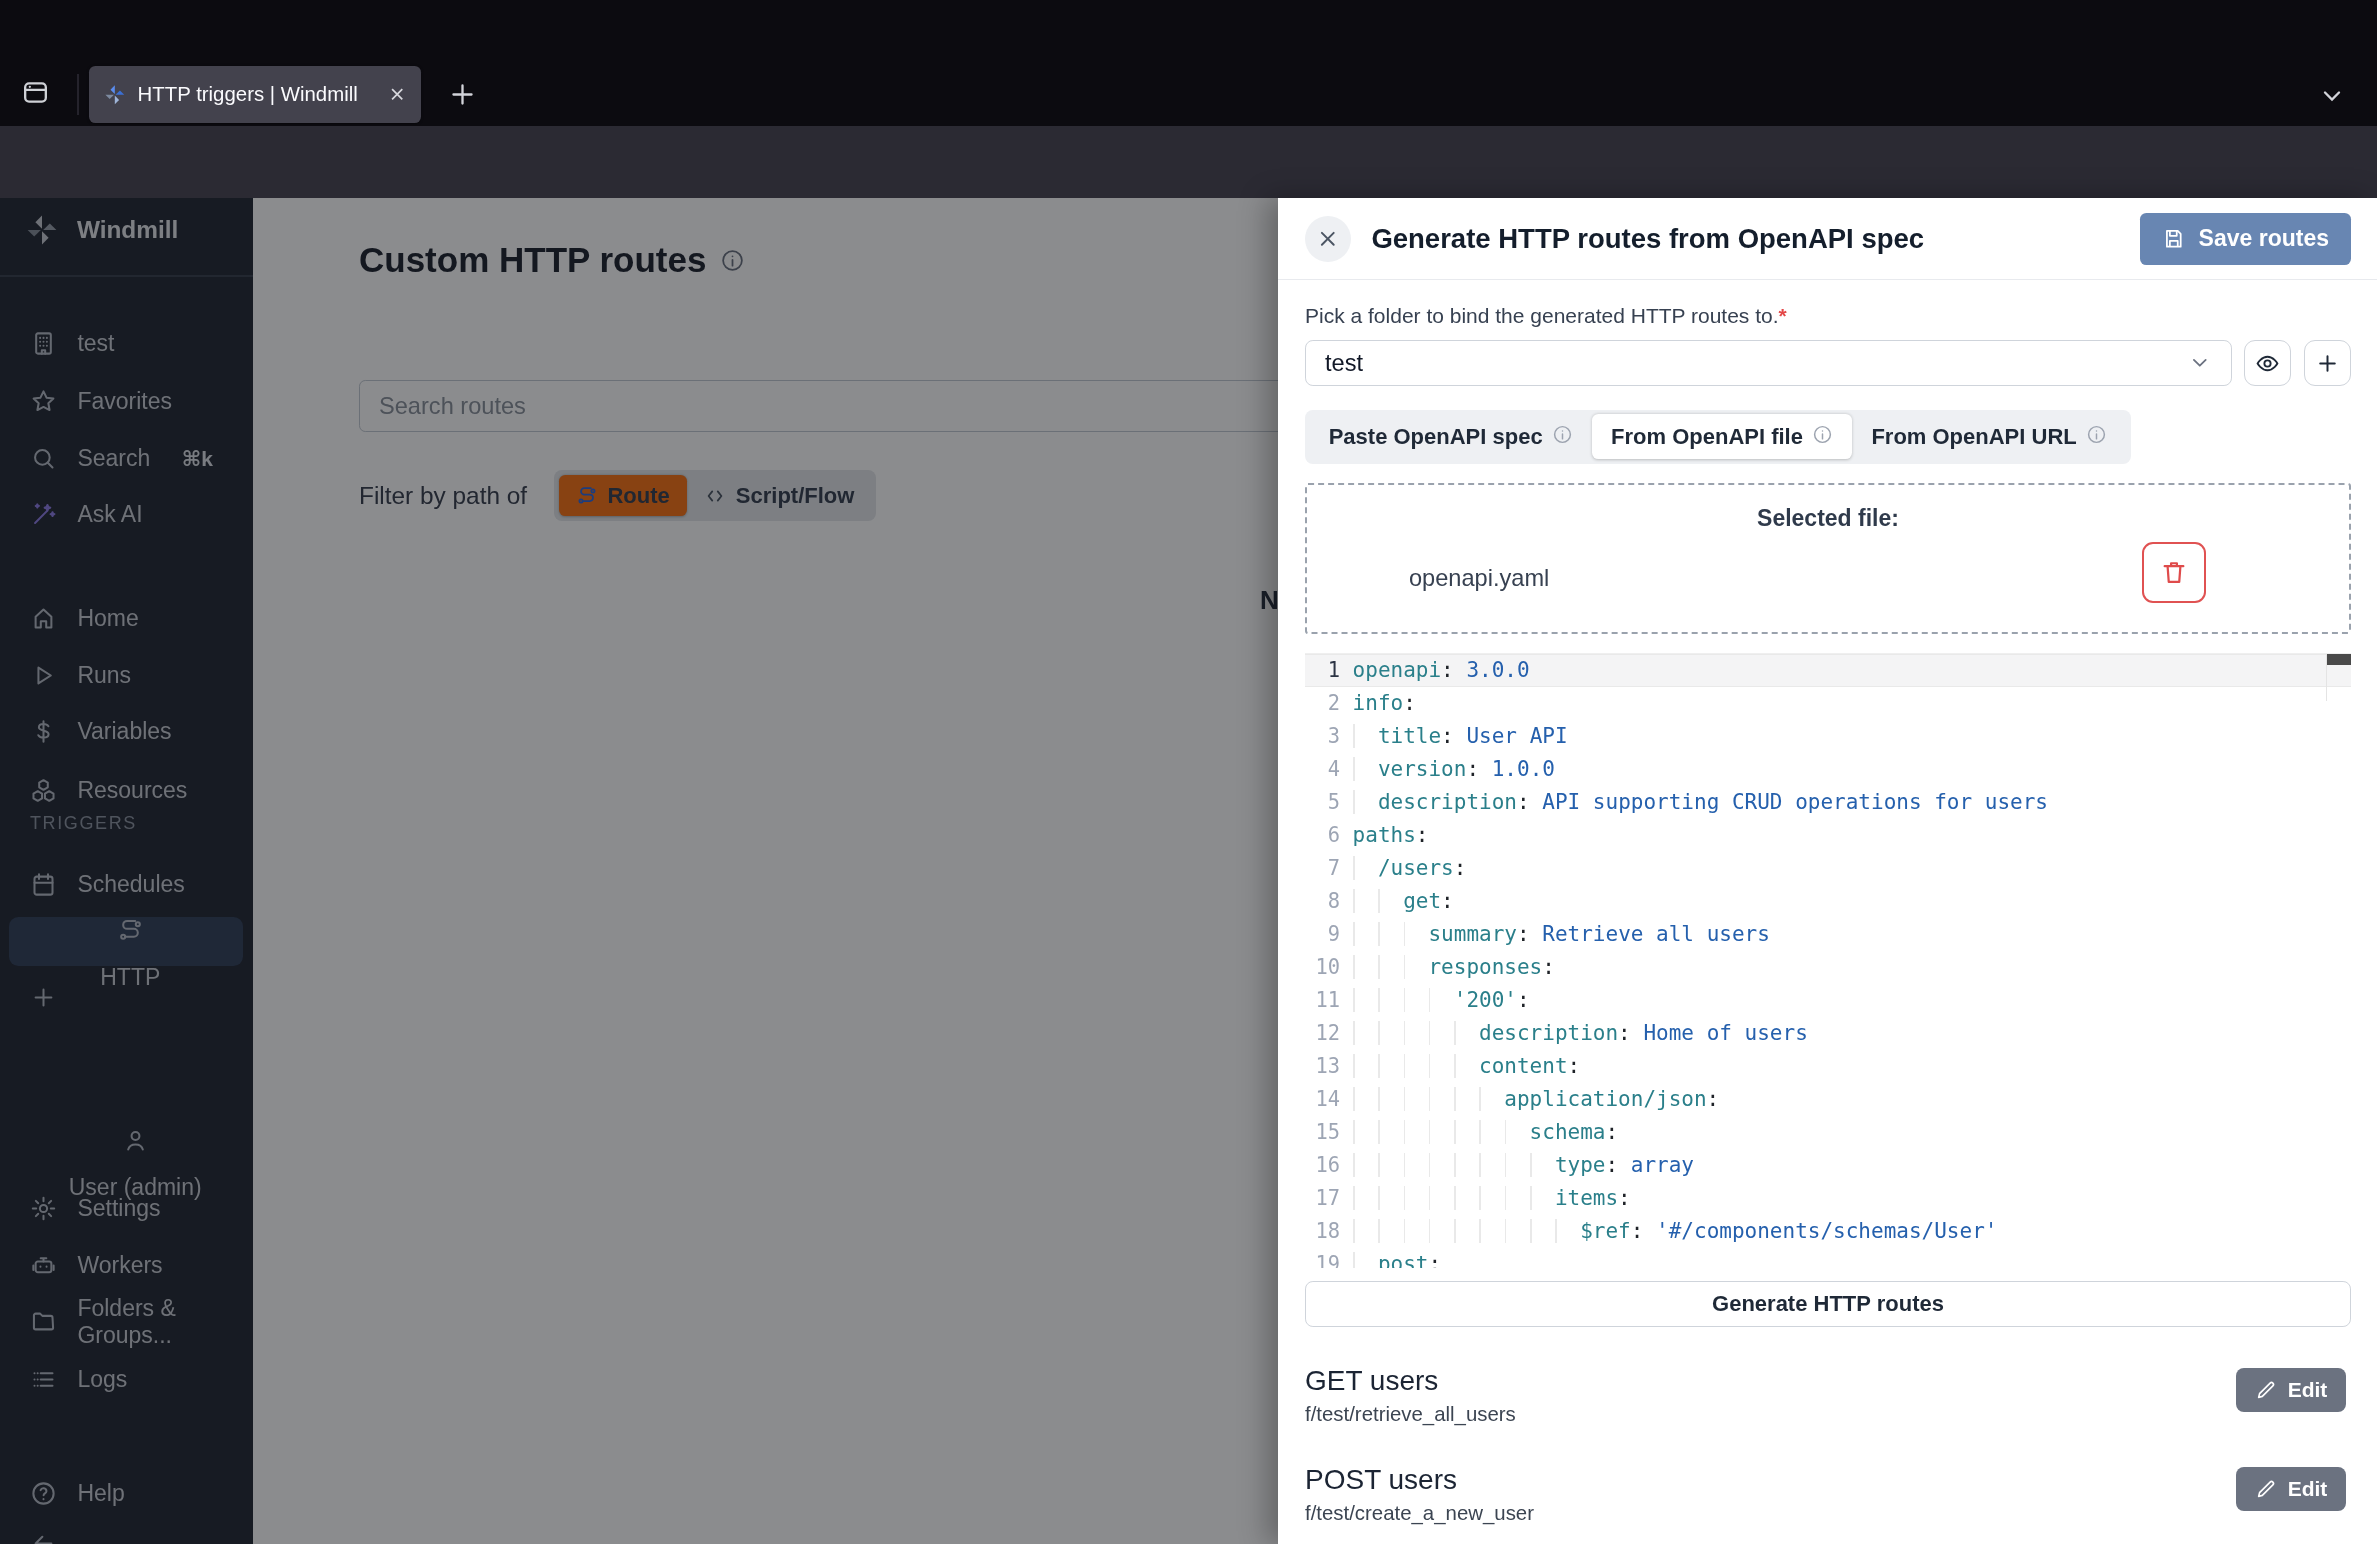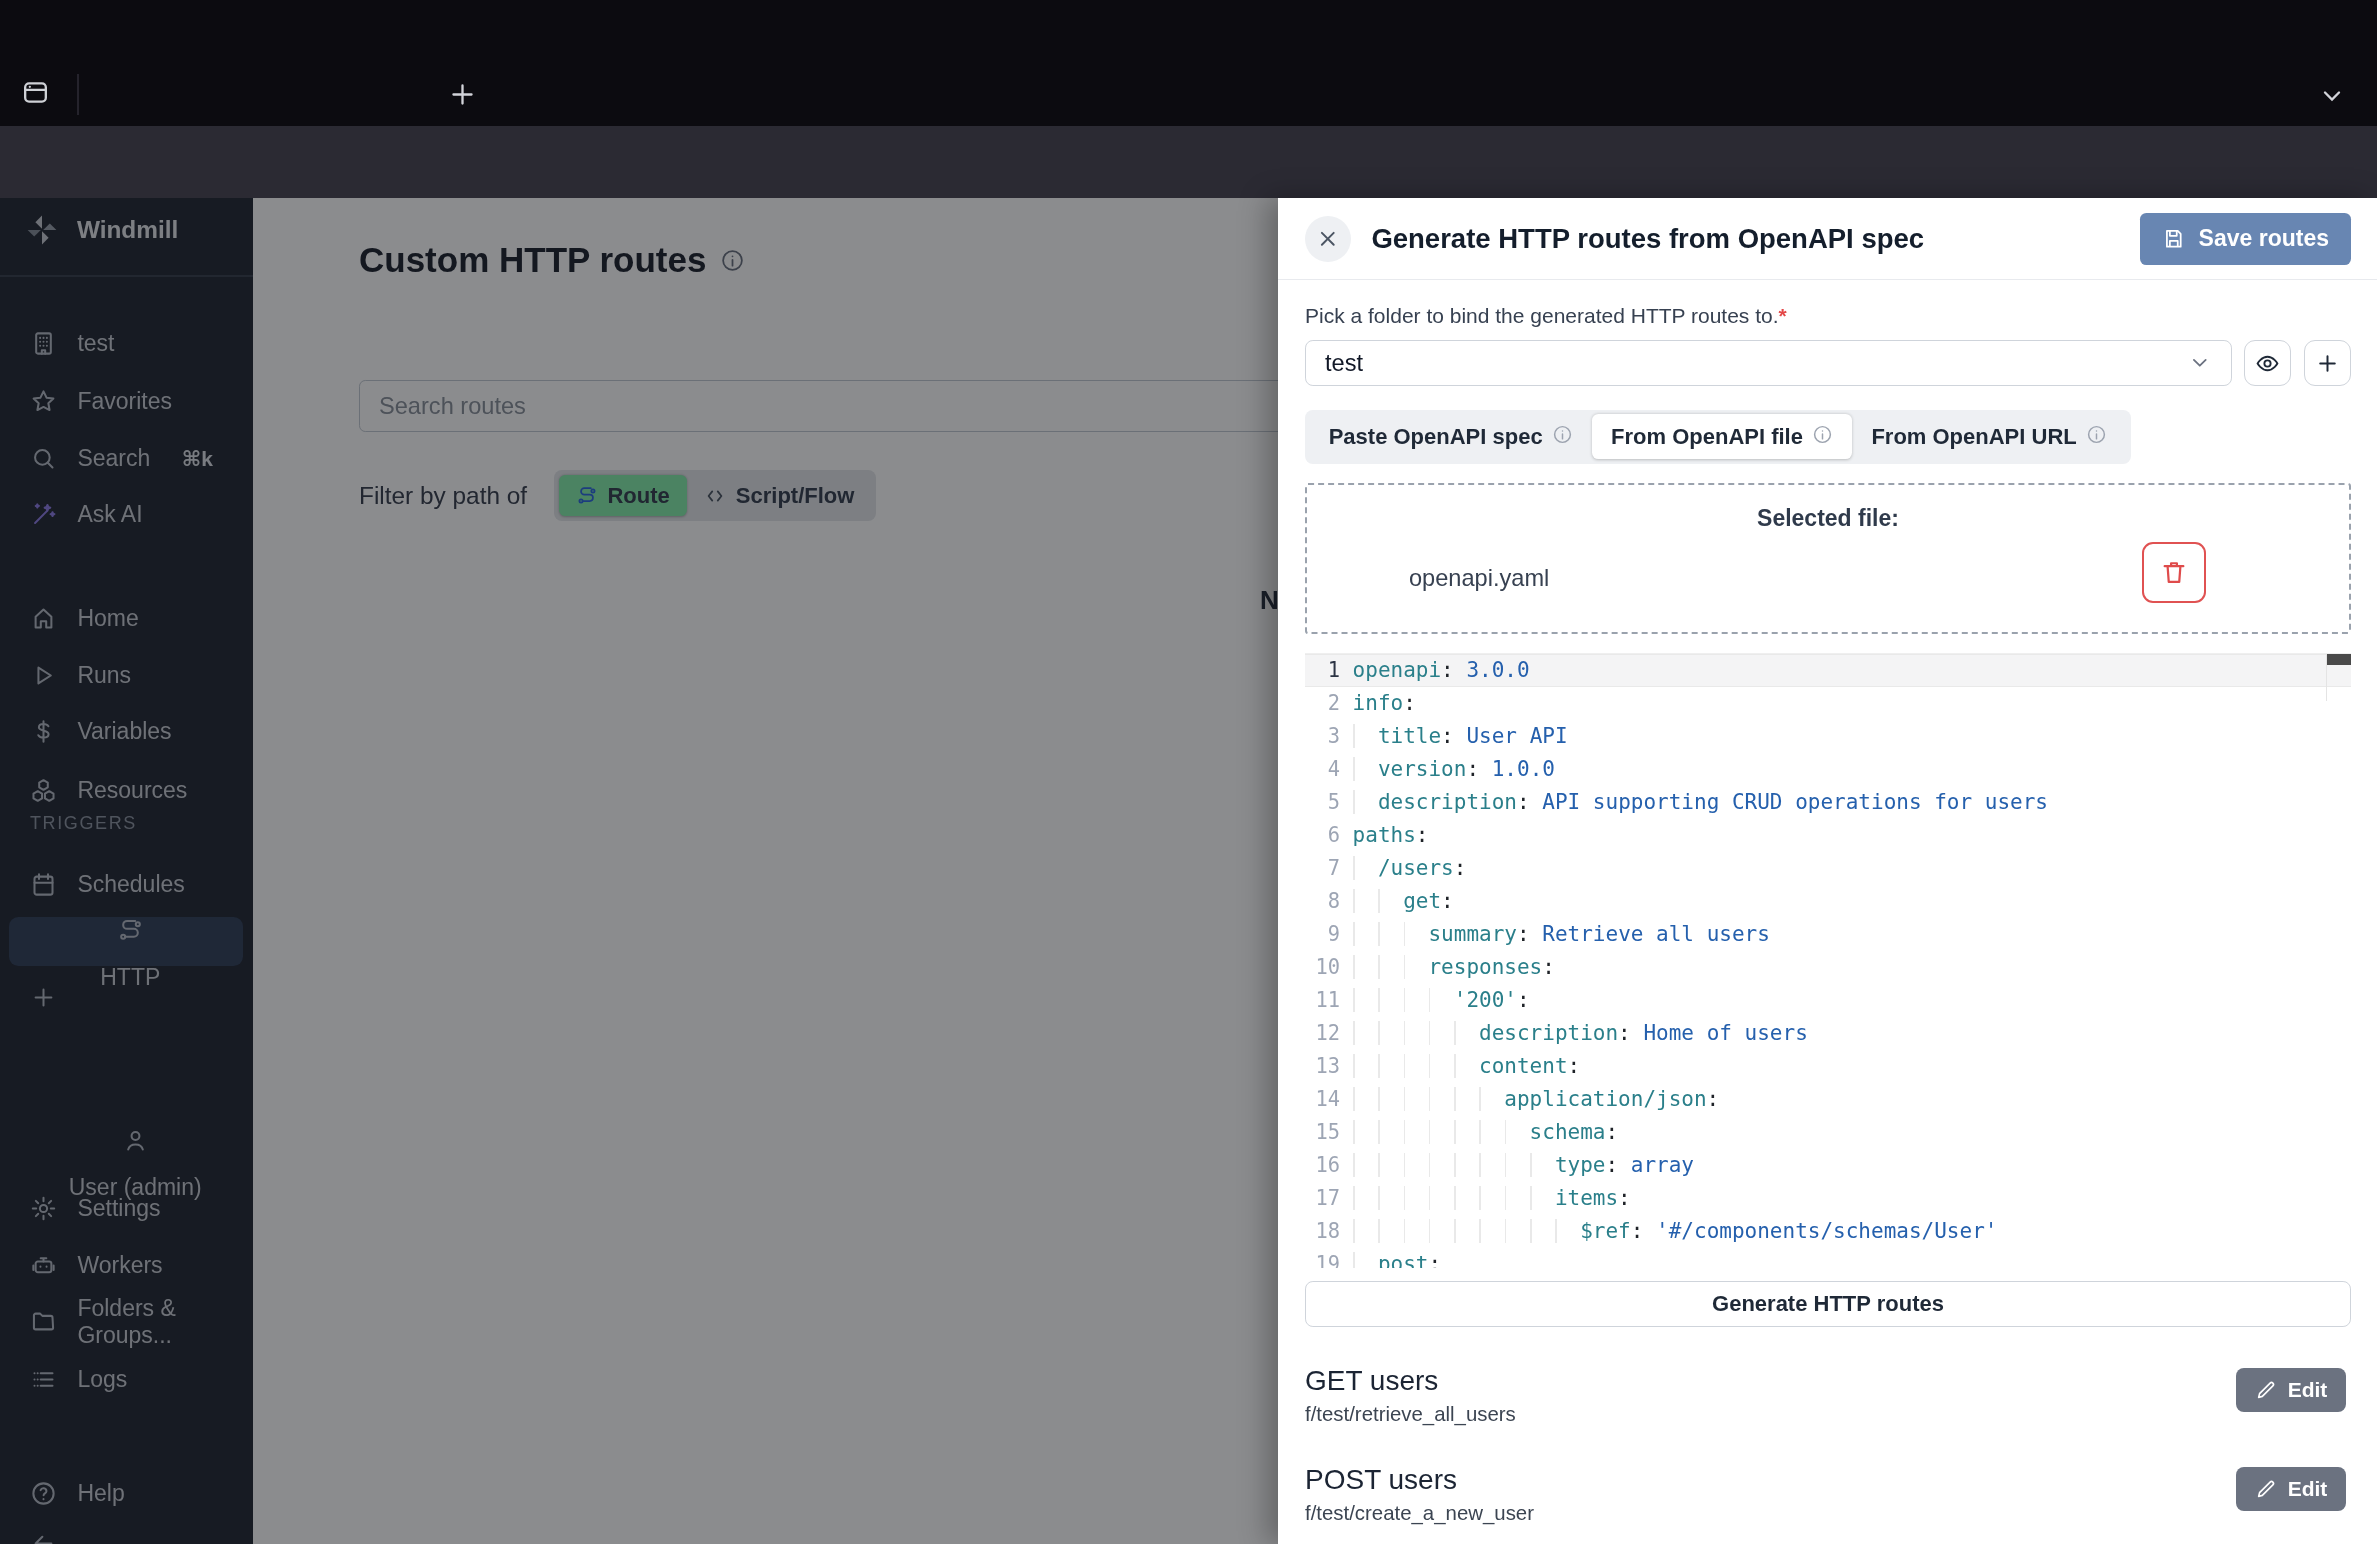--- a/index.html
+++ b/index.html
@@ -40,21 +40,21 @@
 
   #main{position:absolute;left:253px;top:0;width:1024px;height:1346px;background:#ffffff}
   #ctitle{position:absolute;left:106px;top:42px;display:flex;align-items:center;gap:14px;color:#1f2430;font-size:35px;font-weight:800}
   #ctitle .info{color:#6b7280}
   #csearch{position:absolute;left:106px;top:182px;width:1651px;height:52px;border:1.6px solid #c3cad3;border-radius:6.3px;
     display:flex;align-items:center;padding:0 19px;color:#8a919c;font-size:23.6px;background:#fff}
   #cfilter{position:absolute;left:106px;top:272px;display:flex;align-items:center;gap:27px}
   #cfilter .lbl{color:#3a4150;font-size:24.4px}
   #fseg{background:#e4e7ea;border-radius:7.9px;padding:4.7px;display:flex;align-items:center}
   .fopt{display:flex;align-items:center;gap:9.4px;font-size:22px;font-weight:600;color:#374151;padding:7.9px 17.3px;border-radius:6.3px}
-  .fopt.on{background:#86efac;box-shadow:0 0.8px 2.4px rgba(0,0,0,.25)}
+  .fopt.on{background:#f97316;box-shadow:0 0.8px 2.4px rgba(0,0,0,.25)}
   .fopt .ric{color:#2f6ae0}.fopt .cic{color:#4b5563}
   #nclip{position:absolute;left:1007px;top:387px;width:17.3px;height:36px;overflow:hidden;color:#2b3342;font-size:26px;font-weight:600;white-space:nowrap}
 
   #shade{position:absolute;left:0;top:0;width:1278px;height:1346px;background:rgba(8,10,14,0.47);z-index:5}
 
   
   #drawer{position:absolute;left:1278px;top:0;width:1100px;height:1346px;background:#ffffff;z-index:10;
     box-shadow:-11px 0 27px rgba(0,0,0,.28)}
   #dhead{position:absolute;left:0;top:0;width:1100px;height:82px;border-bottom:1.6px solid #e8eaee;
     display:flex;align-items:center;padding:0 27px;gap:20.4px}
@@ -101,20 +101,36 @@
 <body>
 
 <div id="tabstrip">
   <span id="fxview">
     <svg width="31" height="31" viewBox="0 0 24 24" fill="none" stroke="currentColor" stroke-width="1.8" stroke-linecap="round">
         <rect x="4" y="5" width="16" height="14" rx="3"></rect>
         <path d="M4 10h16M7.6 7.6h.01"></path>
       </svg>
   </span>
   <span id="tabsep"></span>
+  <div id="tab">
+    <span>
+      <svg width="23.6" height="23.6" viewBox="0 0 24 24">
+          <path d="M12 11.2 12 2.4 7.6 6.8Z" fill="#5b8def"></path>
+          <path d="M12.8 12 21.6 12 17.2 7.6Z" fill="#3b6fd4"></path>
+          <path d="M12 12.8 12 21.6 16.4 17.2Z" fill="#9fb4d8"></path>
+          <path d="M11.2 12 2.4 12 6.8 16.4Z" fill="#7d8aa0"></path>
+        </svg>
+    </span>
+    <span class="title">HTTP triggers | Windmill</span>
+    <span class="close">
+      <svg width="20.4" height="20.4" viewBox="0 0 24 24" fill="none" stroke="currentColor" stroke-width="2">
+          <path d="M6 6l12 12M18 6L6 18"></path>
+        </svg>
+    </span>
+  </div>
   <span id="newtab">
     <svg width="31" height="31" viewBox="0 0 24 24" fill="none" stroke="currentColor" stroke-width="1.8" stroke-linecap="round">
         <path d="M12 5v14M5 12h14"></path>
       </svg>
   </span>
   <span id="alltabs">
     <svg width="28" height="28" viewBox="0 0 24 24" fill="none" stroke="currentColor" stroke-width="2" stroke-linecap="round">
         <path d="M6 9l6 6 6-6"></path>
       </svg>
   </span>

